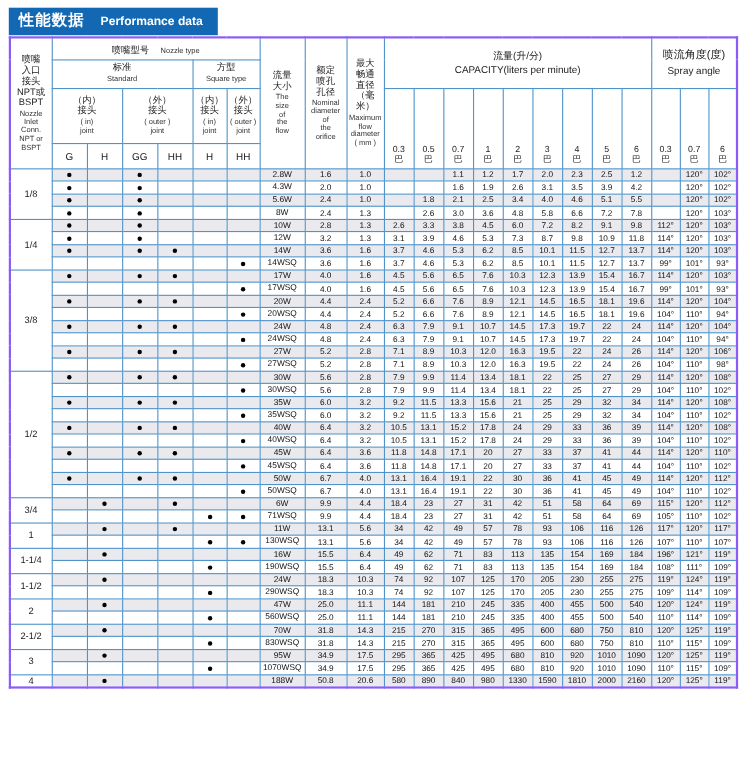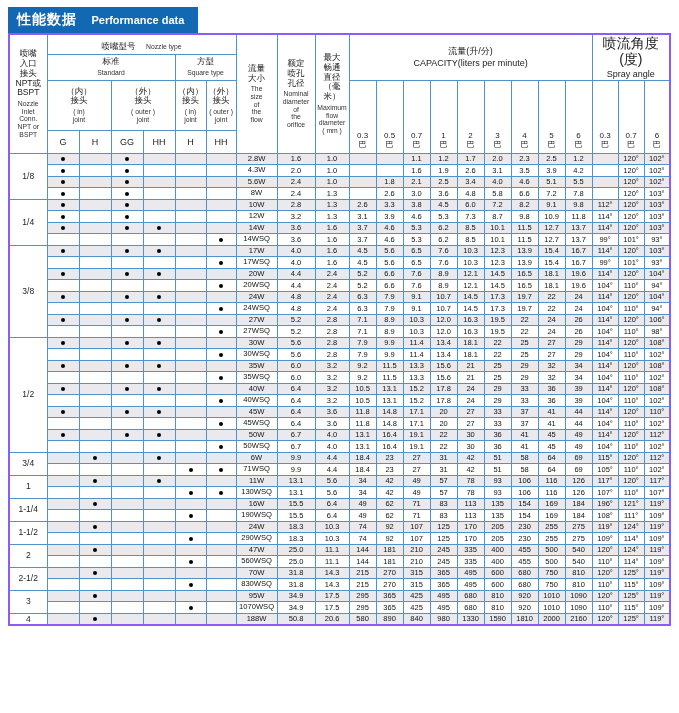--- a/index.html
+++ b/index.html
@@ -121,21 +121,21 @@
           <span class="en pre">Maximum
 flow
 diameter
 ( mm )</span>
         </th>
         <th colspan="9" rowspan="2">
           <span class="zh" style="font-size:9px">流量(升/分)</span>
           <span class="en" style="font-size:9px;color:#222">CAPACITY(liters per minute)</span>
         </th>
         <th colspan="3" rowspan="2">
-          <span class="zh" style="font-size:14px">喷流角度(度)</span>
+          <span class="zh" style="font-size:10px">喷流角度(度)</span>
           <span class="en" style="font-size:9px;color:#222">Spray angle</span>
         </th>
       </tr>
       <tr style="height:26px">
         <th colspan="4">
           <span class="zh">标准</span>
           <span class="en">Standard</span>
         </th>
         <th colspan="2">
           <span class="zh">方型</span>

